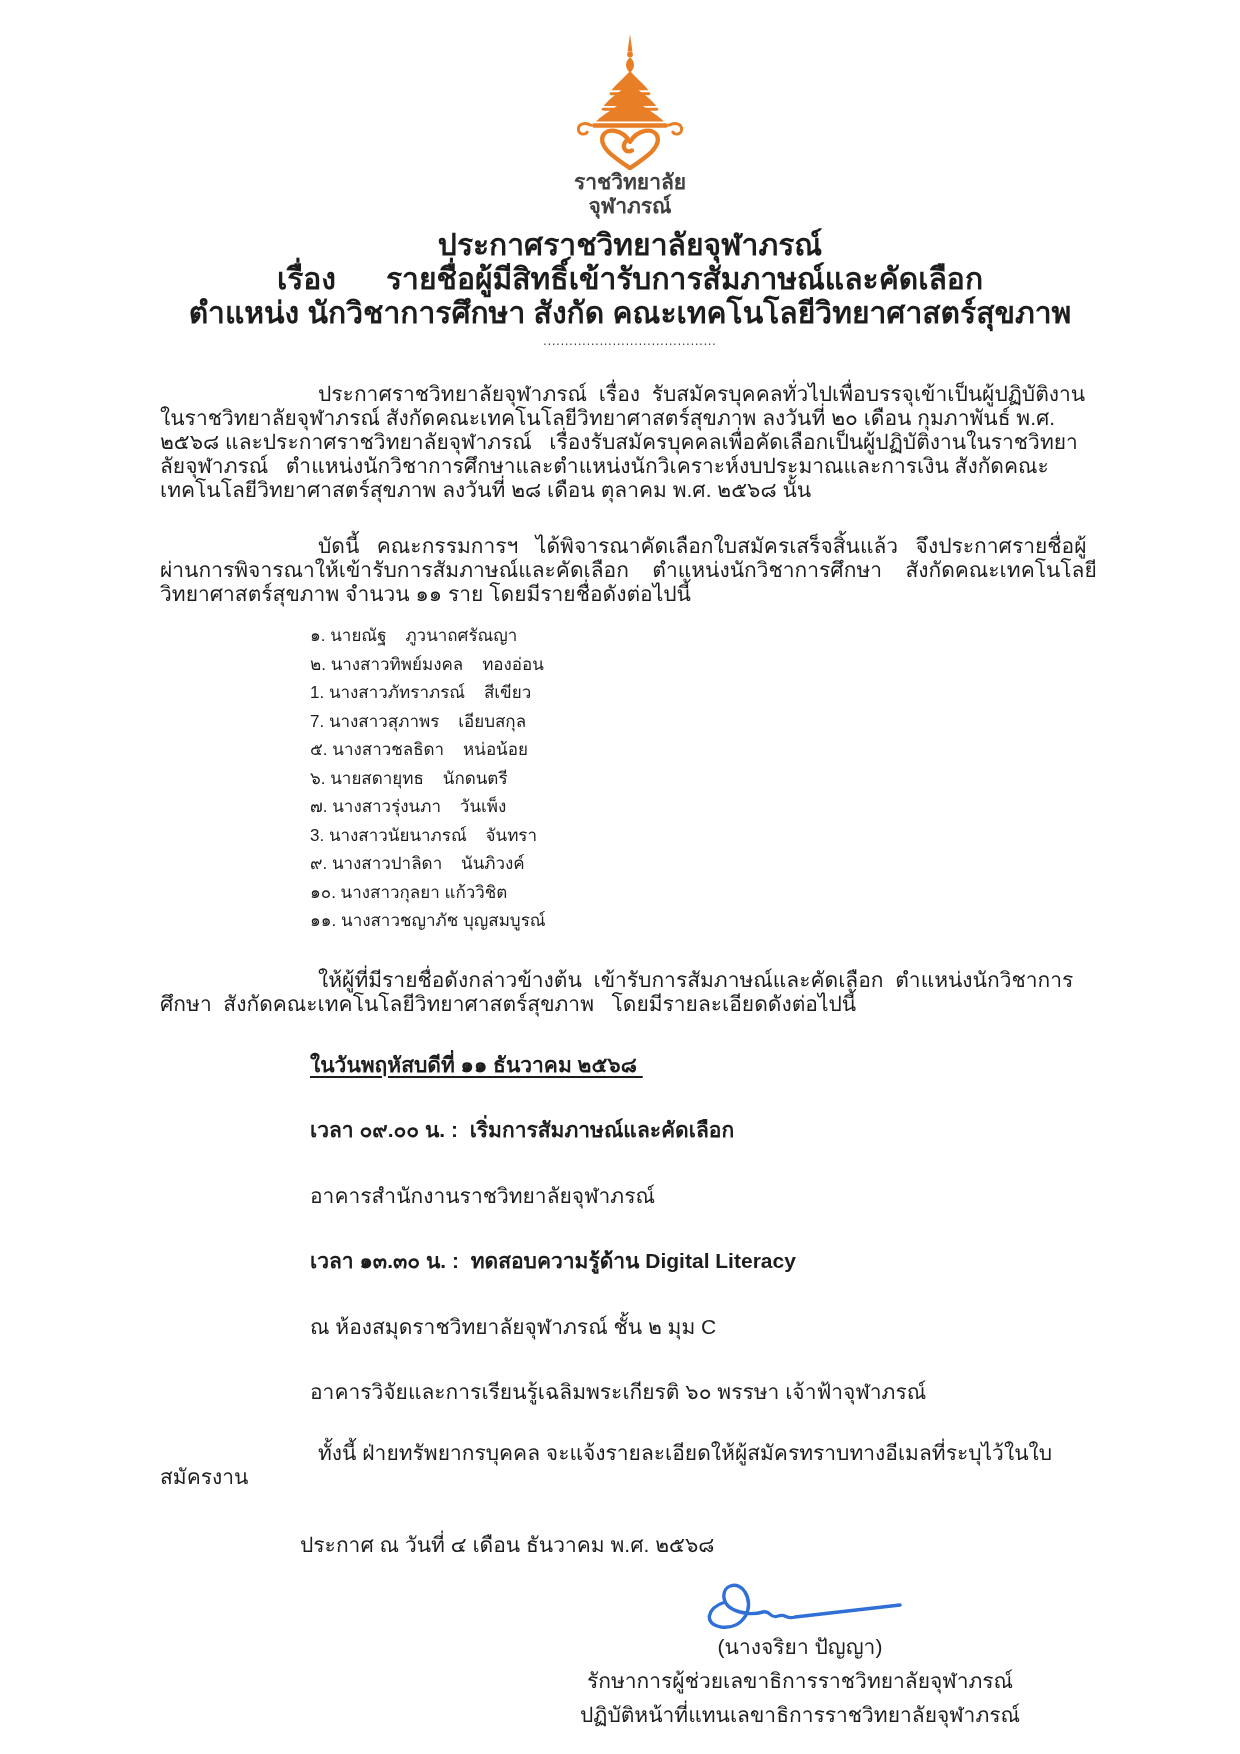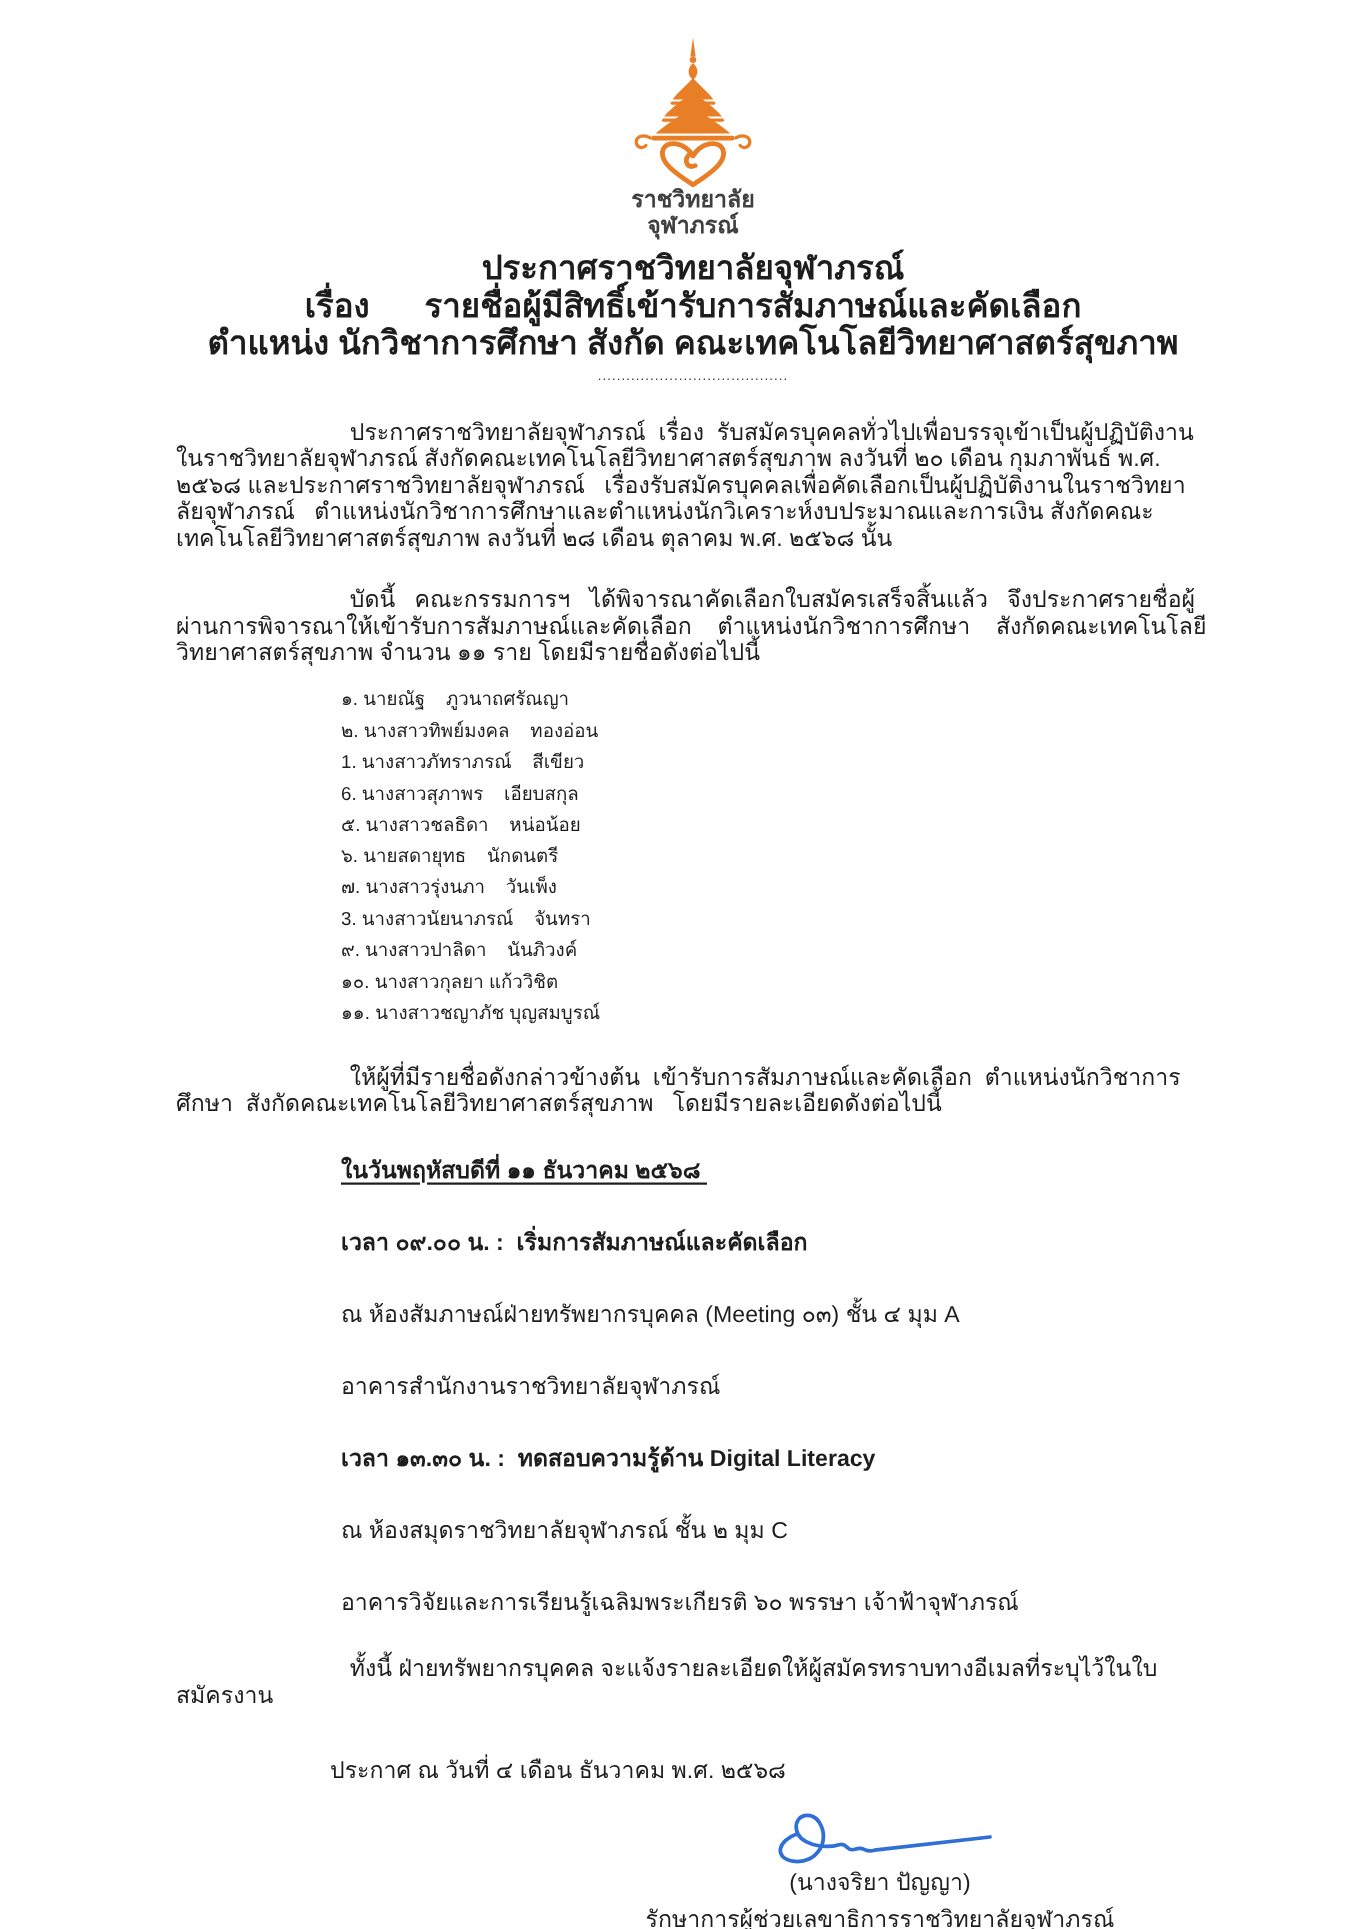--- a/index.html
+++ b/index.html
@@ -141,36 +141,35 @@
     <div class="dotted-sep">........................................</div>
   </div>
 
   <p class="body-par indent">ประกาศราชวิทยาลัยจุฬาภรณ์  เรื่อง  รับสมัครบุคคลทั่วไปเพื่อบรรจุเข้าเป็นผู้ปฏิบัติงานในราชวิทยาลัยจุฬาภรณ์ สังกัดคณะเทคโนโลยีวิทยาศาสตร์สุขภาพ ลงวันที่ ๒๐ เดือน กุมภาพันธ์ พ.ศ. ๒๕๖๘ และประกาศราชวิทยาลัยจุฬาภรณ์   เรื่องรับสมัครบุคคลเพื่อคัดเลือกเป็นผู้ปฏิบัติงานในราชวิทยาลัยจุฬาภรณ์   ตำแหน่งนักวิชาการศึกษาและตำแหน่งนักวิเคราะห์งบประมาณและการเงิน สังกัดคณะเทคโนโลยีวิทยาศาสตร์สุขภาพ ลงวันที่ ๒๘ เดือน ตุลาคม พ.ศ. ๒๕๖๘ นั้น</p>
   <p class="body-par indent">บัดนี้   คณะกรรมการฯ   ได้พิจารณาคัดเลือกใบสมัครเสร็จสิ้นแล้ว   จึงประกาศรายชื่อผู้ผ่านการพิจารณาให้เข้ารับการสัมภาษณ์และคัดเลือก    ตำแหน่งนักวิชาการศึกษา    สังกัดคณะเทคโนโลยีวิทยาศาสตร์สุขภาพ จำนวน ๑๑ ราย โดยมีรายชื่อดังต่อไปนี้</p>
 
   <div class="candidate-list">
     <div class="candidate-item">๑. นายณัฐ    ภูวนาถศรัณญา</div>
     <div class="candidate-item">๒. นางสาวทิพย์มงคล    ทองอ่อน</div>
     <div class="candidate-item">1. นางสาวภัทราภรณ์    สีเขียว</div>
-    <div class="candidate-item">6. นางสาวสุภาพร    เอียบสกุล</div>
+    <div class="candidate-item">7. นางสาวสุภาพร    เอียบสกุล</div>
     <div class="candidate-item">๕. นางสาวชลธิดา    หน่อน้อย</div>
     <div class="candidate-item">๖. นายสดายุทธ    นักดนตรี</div>
     <div class="candidate-item">๗. นางสาวรุ่งนภา    วันเพ็ง</div>
     <div class="candidate-item">3. นางสาวนัยนาภรณ์    จันทรา</div>
     <div class="candidate-item">๙. นางสาวปาลิดา    นันภิวงค์</div>
     <div class="candidate-item">๑๐. นางสาวกุลยา แก้ววิชิต</div>
     <div class="candidate-item">๑๑. นางสาวชญาภัช บุญสมบูรณ์</div>
   </div>
 
   <p class="body-par indent">ให้ผู้ที่มีรายชื่อดังกล่าวข้างต้น  เข้ารับการสัมภาษณ์และคัดเลือก  ตำแหน่งนักวิชาการศึกษา  สังกัดคณะเทคโนโลยีวิทยาศาสตร์สุขภาพ   โดยมีรายละเอียดดังต่อไปนี้</p>
 
   <div class="schedule-block">
     <div class="sched-line sched-date">ในวันพฤหัสบดีที่ ๑๑ ธันวาคม ๒๕๖๘ </div>
     <div class="sched-line sched-bold">เวลา ๐๙.๐๐ น. :  เริ่มการสัมภาษณ์และคัดเลือก</div>
-    <div class="sched-line">ณ ห้องสัมภาษณ์ฝ่ายทรัพยากรบุคคล (Meeting ๐๓) ชั้น ๔ มุม A</div>
     <div class="sched-line">อาคารสำนักงานราชวิทยาลัยจุฬาภรณ์</div>
     <div class="sched-line sched-bold">เวลา ๑๓.๓๐ น. :  ทดสอบความรู้ด้าน Digital Literacy</div>
     <div class="sched-line">ณ ห้องสมุดราชวิทยาลัยจุฬาภรณ์ ชั้น ๒ มุม C</div>
     <div class="sched-line">อาคารวิจัยและการเรียนรู้เฉลิมพระเกียรติ ๖๐ พรรษา เจ้าฟ้าจุฬาภรณ์</div>
   </div>
 
   <p class="body-par indent">ทั้งนี้ ฝ่ายทรัพยากรบุคคล จะแจ้งรายละเอียดให้ผู้สมัครทราบทางอีเมลที่ระบุไว้ในใบสมัครงาน</p>
 
   <div class="announce-date">ประกาศ ณ วันที่ ๔ เดือน ธันวาคม พ.ศ. ๒๕๖๘</div>
 

